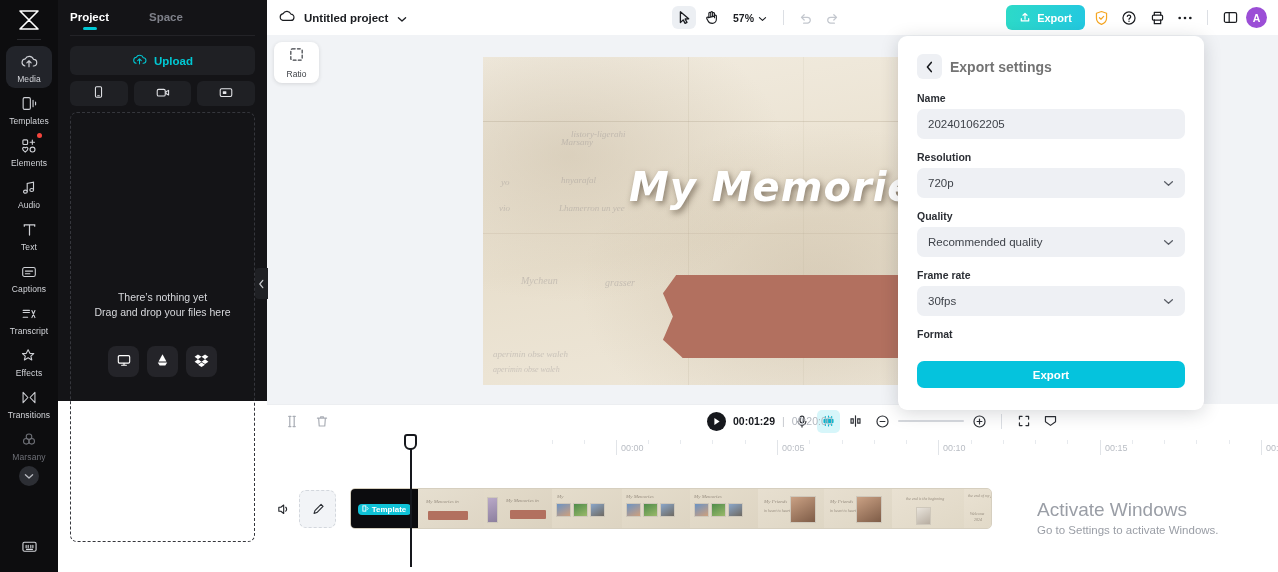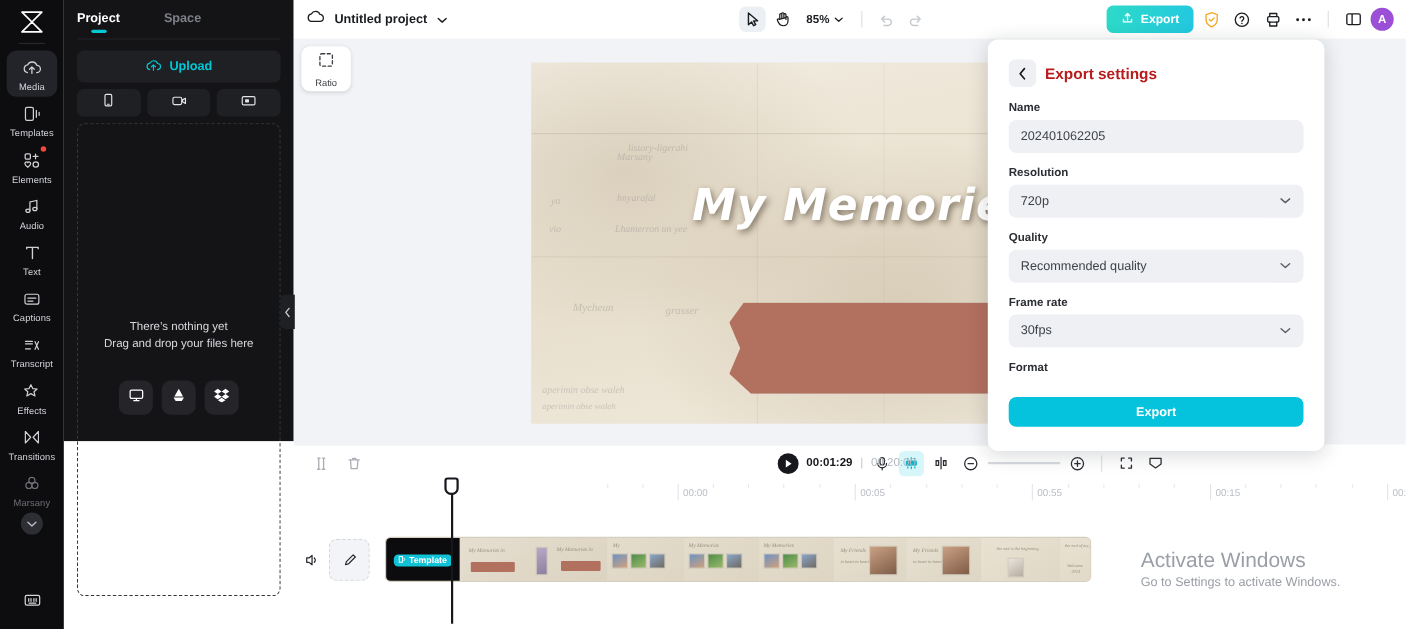--- a/index.html
+++ b/index.html
@@ -159,21 +159,21 @@
     position: absolute; left: 898px; top: 36px; width: 306px; height: 374px;
     background: #ffffff; border-radius: 9px;
     box-shadow: 0 3px 18px rgba(20,25,35,.17);
     padding: 18px 19px 0; z-index: 10;
   }
   #export-panel .ehead { display: flex; align-items: center; gap: 8px; margin-bottom: 13px; }
   #export-panel .back {
     width: 25px; height: 25px; border-radius: 6px; background: #eef0f4;
     display: flex; align-items: center; justify-content: center; cursor: pointer;
   }
-  #export-panel .etitle { font-size: 14px; font-weight: bold; color: #b91c1c; }
+  #export-panel .etitle { font-size: 14px; font-weight: bold; color: #737373; }
   .fld-label { font-size: 10.5px; font-weight: bold; color: #2b2e34; margin-bottom: 5px; }
   .fld-box {
     height: 30px; border-radius: 7px; background: #eef0f4;
     display: flex; align-items: center; padding: 0 11px;
     font-size: 11.5px; color: #3e4249; margin-bottom: 12px; cursor: text;
   }
   .fld-box.sel { cursor: pointer; justify-content: space-between; }
   .export-cta {
     position: absolute; left: 19px; bottom: 22px; width: 268px; height: 27px;
     border-radius: 7px; background: #05c3dd;
@@ -497,21 +497,21 @@
         <svg width="14" height="15" viewBox="0 0 14 15" fill="none" stroke="#1b1d21" stroke-width="1.3" stroke-linejoin="round">
             <path d="M3.4 1.8 3.4 12.6 6.2 9.9 8.1 13.4 10 12.4 8.1 9l3.6-.2Z"></path>
           </svg>
       </div>
       <div class="tool-btn">
         <svg width="15" height="15" viewBox="0 0 16 16" fill="none" stroke="#1b1d21" stroke-width="1.2" stroke-linecap="round" stroke-linejoin="round">
             <path d="M5.2 7.4V3.5a1 1 0 0 1 2 0v3.4m0 0V2.7a1 1 0 0 1 2 0v4.3m0 0V3.6a1 1 0 0 1 2 0v4.6m0-1.7a1 1 0 0 1 2 0v3.2c0 2.6-1.9 4.6-4.3 4.6-2.4 0-4-1-4.7-2.8L3 9.2a1 1 0 0 1 1.7-1.1Z"></path>
           </svg>
       </div>
       <div class="zoom-pill">
-        <span>85%</span>
+        <span>57%</span>
         <span>
           <svg width="9" height="6" viewBox="0 0 10 7" fill="none" stroke="#1b1d21" stroke-width="1.3" stroke-linecap="round" stroke-linejoin="round">
               <path d="M1.4 1.8 5 5.1l3.6-3.3"></path>
             </svg>
         </span>
       </div>
       <div class="vsep"></div>
       <div class="tool-btn">
         <svg width="15" height="14" viewBox="0 0 16 14" fill="none" stroke="#c3c7ce" stroke-width="1.35" stroke-linecap="round" stroke-linejoin="round">
             <path d="M4.3 6.3H10a3.1 3.1 0 0 1 0 6.2H6"></path>
@@ -740,21 +740,21 @@
       <div class="minor" style="left:413px;"></div>
     <div class="minor" style="left:445px;"></div>
       <div class="minor" style="left:478px;"></div>
     <div class="major" style="left:510px;"></div>
     <div class="lab" style="left:510px;">00:05</div>
     <div class="minor" style="left:542px;"></div>
       <div class="minor" style="left:575px;"></div>
     <div class="minor" style="left:607px;"></div>
       <div class="minor" style="left:639px;"></div>
     <div class="major" style="left:671px;"></div>
-    <div class="lab" style="left:671px;">00:55</div>
+    <div class="lab" style="left:671px;">00:10</div>
     <div class="minor" style="left:704px;"></div>
       <div class="minor" style="left:736px;"></div>
     <div class="minor" style="left:768px;"></div>
       <div class="minor" style="left:800px;"></div>
     <div class="major" style="left:833px;"></div>
     <div class="lab" style="left:833px;">00:15</div>
     <div class="minor" style="left:865px;"></div>
       <div class="minor" style="left:897px;"></div>
     <div class="minor" style="left:929px;"></div>
       <div class="minor" style="left:962px;"></div>

